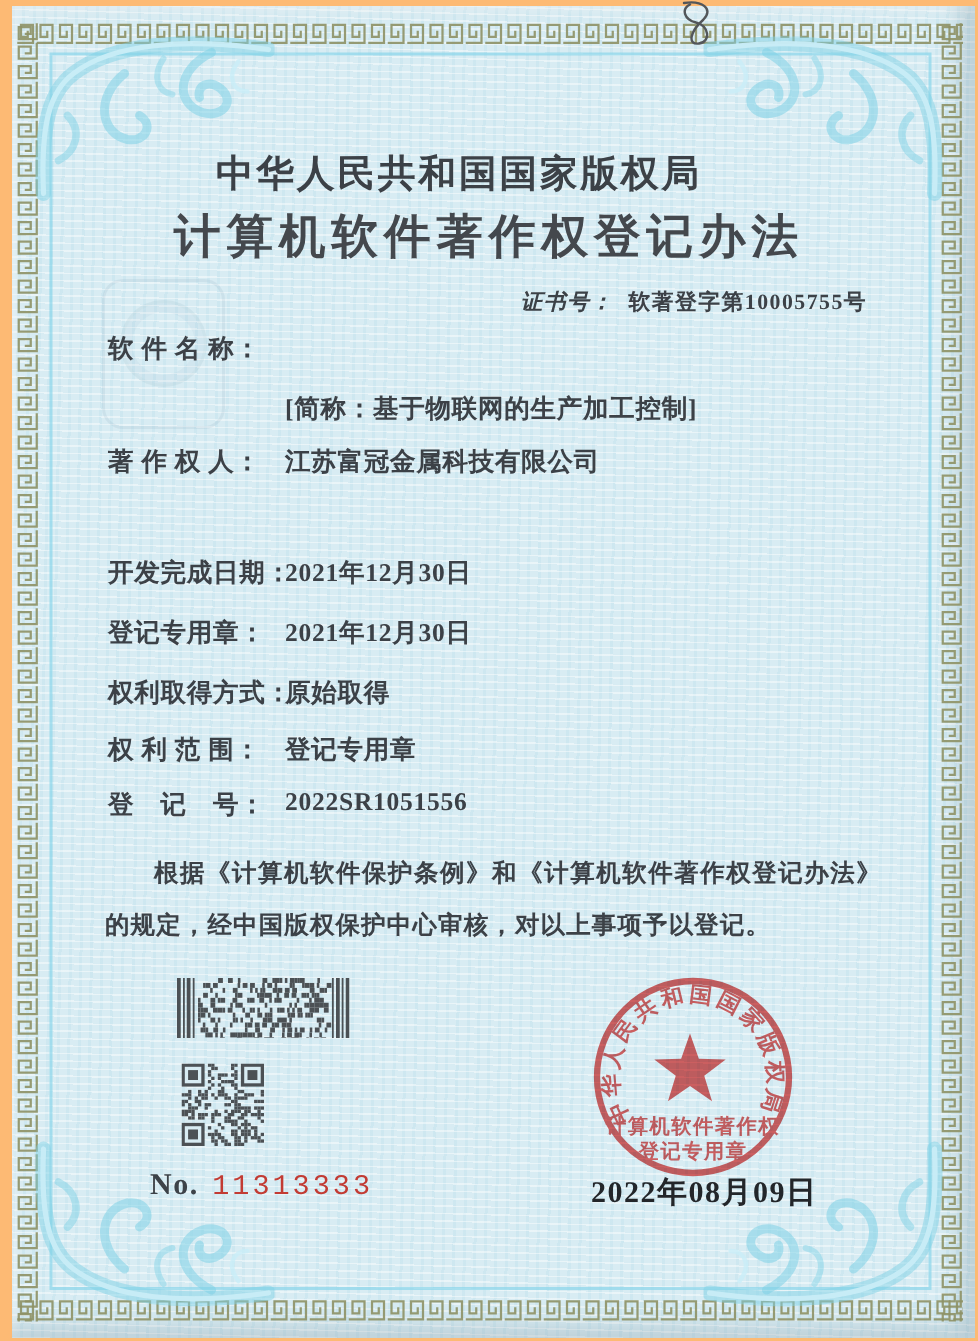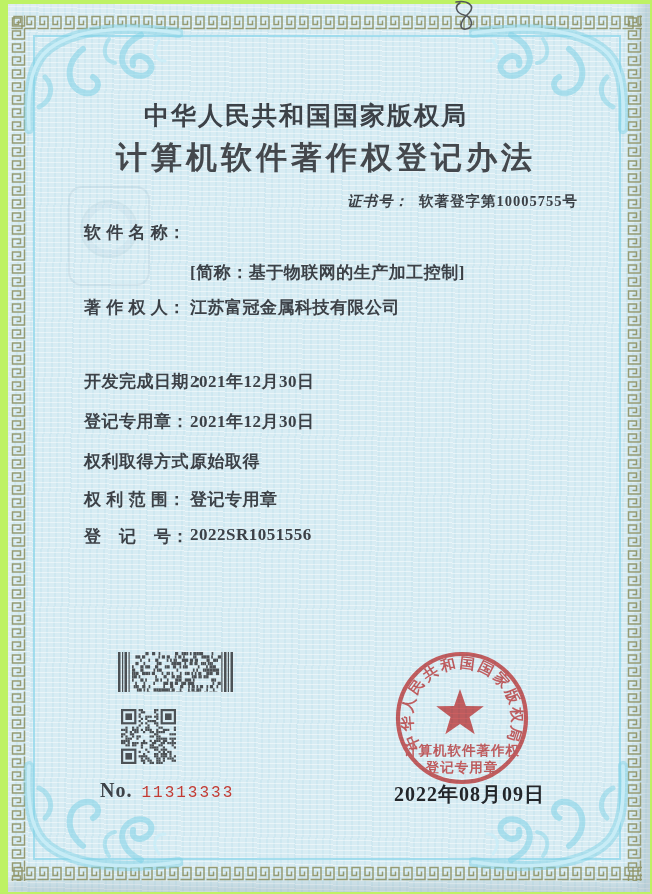--- a/index.html
+++ b/index.html
@@ -1,16 +1,16 @@
 <!DOCTYPE html>
 <html style="--paper: #d8ecf3; --olive: #8e9266; --seal-red: #dd5555; --serial-red: #c23b33; --ink: #3c4147;"><head>
 <meta charset="utf-8">
 <style>
   html,body{margin:0;padding:0;background:#eef0ec;}
-  .page{position:relative;width:652px;height:894px;overflow:hidden;background:#bef264;
+  .page{position:relative;width:652px;height:894px;overflow:hidden;background:#fdba74;
         font-family:"Liberation Serif","DejaVu Serif",serif;}
   .paper{position:absolute;top:4px;left:8px;right:2px;bottom:2px;
          background-color:var(--paper,#d8ecf3);
          background-image:
            repeating-linear-gradient(1.5deg, rgba(255,255,255,.45) 0 1px, rgba(255,255,255,0) 1px 5px),
            repeating-linear-gradient(91deg, rgba(170,215,230,.22) 0 2px, rgba(170,215,230,0) 2px 7px);
          box-shadow:inset -9px -7px 16px rgba(105,130,140,.30), inset 2px 2px 8px rgba(255,255,255,.6);}
   
   .gk{position:absolute;stroke:var(--olive,#8e9266);fill:none;stroke-width:1.5;opacity:.9;}
   .gk-top{left:10px;top:14px;width:632px;height:16px;}
@@ -33,34 +33,34 @@
   .org-title{position:absolute;left:0;right:40px;top:99px;text-align:center;
              font-size:25px;font-weight:700;letter-spacing:2px;color:var(--ink,#3c4147);}
   .cert-title{position:absolute;left:0;right:0;top:137px;text-align:center;
              font-size:31px;font-weight:700;letter-spacing:4px;color:#44484d;}
   .cert-no{position:absolute;right:74px;top:192px;font-size:14.5px;font-weight:700;
              letter-spacing:1px;color:var(--ink,#3c4147);}
   .cert-no .lab{margin-right:10px;font-style:italic;}
 
   .row{position:absolute;left:72px;right:36px;color:var(--ink,#3c4147);
        font-weight:700;font-size:17px;}
-  .row .lbl{position:absolute;left:12px;top:0;white-space:pre;letter-spacing:.5px;}
+  .row .lbl{position:absolute;left:0;top:0;white-space:pre;letter-spacing:.5px;}
   .row .val{position:absolute;left:118px;top:0;letter-spacing:.5px;white-space:pre;}
   .val-line{line-height:23px;}
 
   .statement{position:absolute;left:70px;top:564px;width:518px;margin:0;
              font-size:16.3px;font-weight:700;color:var(--ink,#3c4147);
              line-height:35px;letter-spacing:.8px;text-indent:2em;text-align:justify;}
 
   .barcode{position:absolute;left:118px;top:652px;width:115px;height:40px;}
   .qrcode{position:absolute;left:121px;top:709px;width:55px;height:55px;}
   .serial{position:absolute;left:100px;top:779px;font-size:20px;}
   .serial .pfx{color:#3d4248;letter-spacing:1px;font-weight:bold;}
   .serial .num{color:var(--serial-red,#c23b33);margin-left:9px;letter-spacing:2px;
-               font-family:"Liberation Mono","DejaVu Sans Mono",monospace;font-size:16px;}
+               font-family:"Liberation Mono","DejaVu Sans Mono",monospace;font-size:19px;}
 
   .stamp{position:absolute;left:382px;top:643px;width:158px;height:158px;
          mix-blend-mode:multiply;opacity:.92;z-index:6;}
   .stamp .ring{stroke:var(--seal-red,#dd5555);stroke-width:4.2;fill:none;}
   .stamp .ringText{fill:var(--seal-red,#dd5555);font-size:14.5px;font-weight:700;letter-spacing:2.5px;}
   .stamp .star{fill:var(--seal-red,#dd5555);}
   .stamp .sline{fill:var(--seal-red,#dd5555);font-weight:700;text-anchor:middle;letter-spacing:1px;}
   .sline1{font-size:13.5px;}
   .sline2{font-size:13.5px;}
   .issue-date{position:absolute;left:394px;top:781px;font-size:20px;font-weight:700;
@@ -402,20 +402,21 @@
   <div class="row" style="top:488px">
     <span class="lbl">权 利 范 围：</span>
     <span class="val">登记专用章</span>
   </div>
 
   <div class="row" style="top:525px">
     <span class="lbl">登　记　号：</span>
     <span class="val">2022SR1051556</span>
   </div>
 
+  <p class="statement">根据《计算机软件保护条例》和《计算机软件著作权登记办法》的规定，经中国版权保护中心审核，对以上事项予以登记。</p>
 
   <svg class="barcode" viewBox="0 0 115 40">
       <rect x="0" y="0" width="2.5" height="40" class="bc-dark"></rect>
       <rect x="112.5" y="0" width="2.5" height="40" class="bc-dark"></rect>
       <rect x="4" y="0" width="1.2" height="40" class="bc-dark"></rect>
       <rect x="109.8" y="0" width="1.2" height="40" class="bc-dark"></rect>
       <rect x="6.5" y="0" width="2.5" height="40" class="bc-dark"></rect>
       <rect x="106" y="0" width="2.5" height="40" class="bc-dark"></rect>
       <rect x="10.5" y="0" width="1.2" height="40" class="bc-dark"></rect>
       <rect x="103.3" y="0" width="1.2" height="40" class="bc-dark"></rect>

